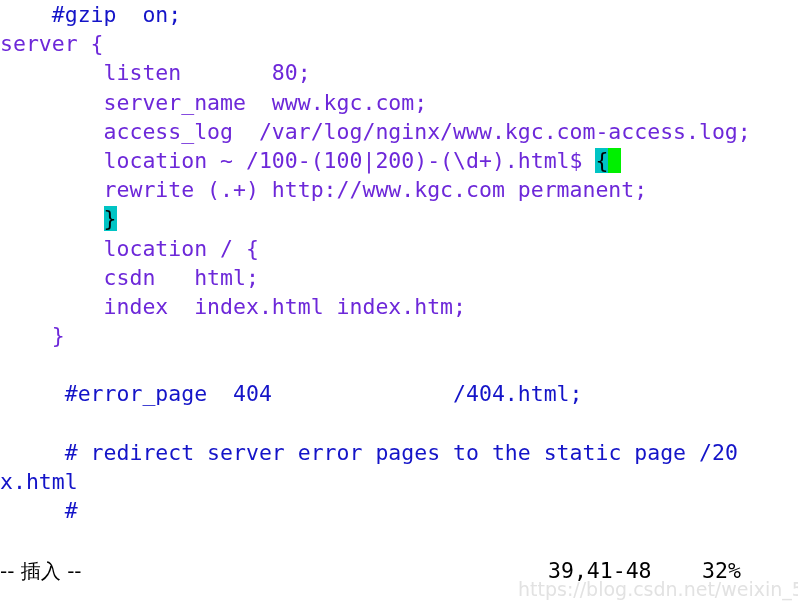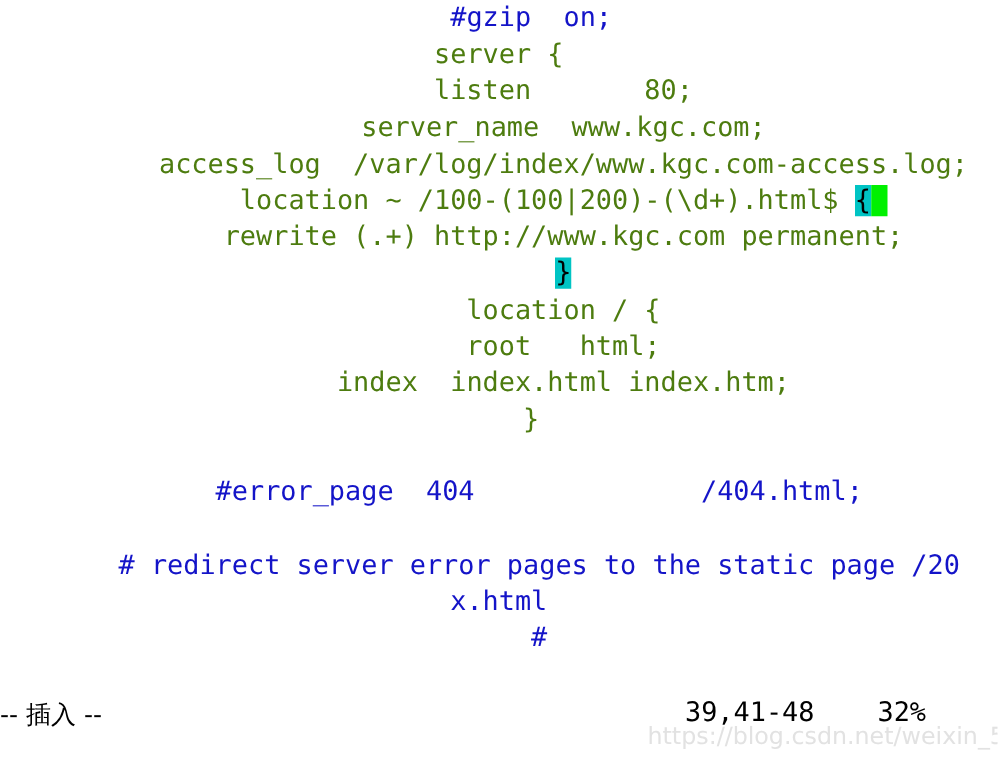--- a/index.html
+++ b/index.html
@@ -31,27 +31,26 @@
   }
 
   .line {
     height: 29.2px;
     line-height: 29.2px;
     white-space: pre;
     font-size: 21.5px;
     letter-spacing: 0px;
     color: #000000;
     font-family: "DejaVu Sans Mono", "Liberation Mono", monospace;
-    text-align: center;
   }
 
   .seg { white-space: pre; }
 
   .comment { color: #1414c8; }
-  .plain   { color: #4d7c0f; }
+  .plain   { color: #6d28d9; }
 
   
   .match-hl {
     background: #00c4c4;
     color: #000000;
   }
   
   .cursor {
     background: #00f000;
     color: #000000;
@@ -99,26 +98,26 @@
 </head>
 <body>
 
 <div id="terminal">
 
   <div class="buffer">
       <div class="line"><span class="seg plain">    </span><span class="seg comment">#gzip  on;</span></div>
       <div class="line"><span class="seg plain">server {</span></div>
       <div class="line"><span class="seg plain">        listen       80;</span></div>
       <div class="line"><span class="seg plain">        server_name  www.kgc.com;</span></div>
-      <div class="line"><span class="seg plain">        access_log  /var/log/index/www.kgc.com-access.log;</span></div>
+      <div class="line"><span class="seg plain">        access_log  /var/log/nginx/www.kgc.com-access.log;</span></div>
       <div class="line"><span class="seg plain">        location ~ /100-(100|200)-(\d+).html$ </span><span class="seg match-hl">{</span><span class="seg cursor"> </span></div>
       <div class="line"><span class="seg plain">        rewrite (.+) http://www.kgc.com permanent;</span></div>
       <div class="line"><span class="seg plain">        </span><span class="seg match-hl">}</span></div>
       <div class="line"><span class="seg plain">        location / {</span></div>
-      <div class="line"><span class="seg plain">        root   html;</span></div>
+      <div class="line"><span class="seg plain">        csdn   html;</span></div>
       <div class="line"><span class="seg plain">        index  index.html index.htm;</span></div>
       <div class="line"><span class="seg plain">    }</span></div>
       <div class="line"><span class="seg plain"></span></div>
       <div class="line"><span class="seg plain">     </span><span class="seg comment">#error_page  404              /404.html;</span></div>
       <div class="line"><span class="seg plain"></span></div>
       <div class="line"><span class="seg plain">     </span><span class="seg comment"># redirect server error pages to the static page /20</span></div>
       <div class="line"><span class="seg comment">x.html</span></div>
       <div class="line"><span class="seg plain">     </span><span class="seg comment">#</span></div>
     </div>
 

